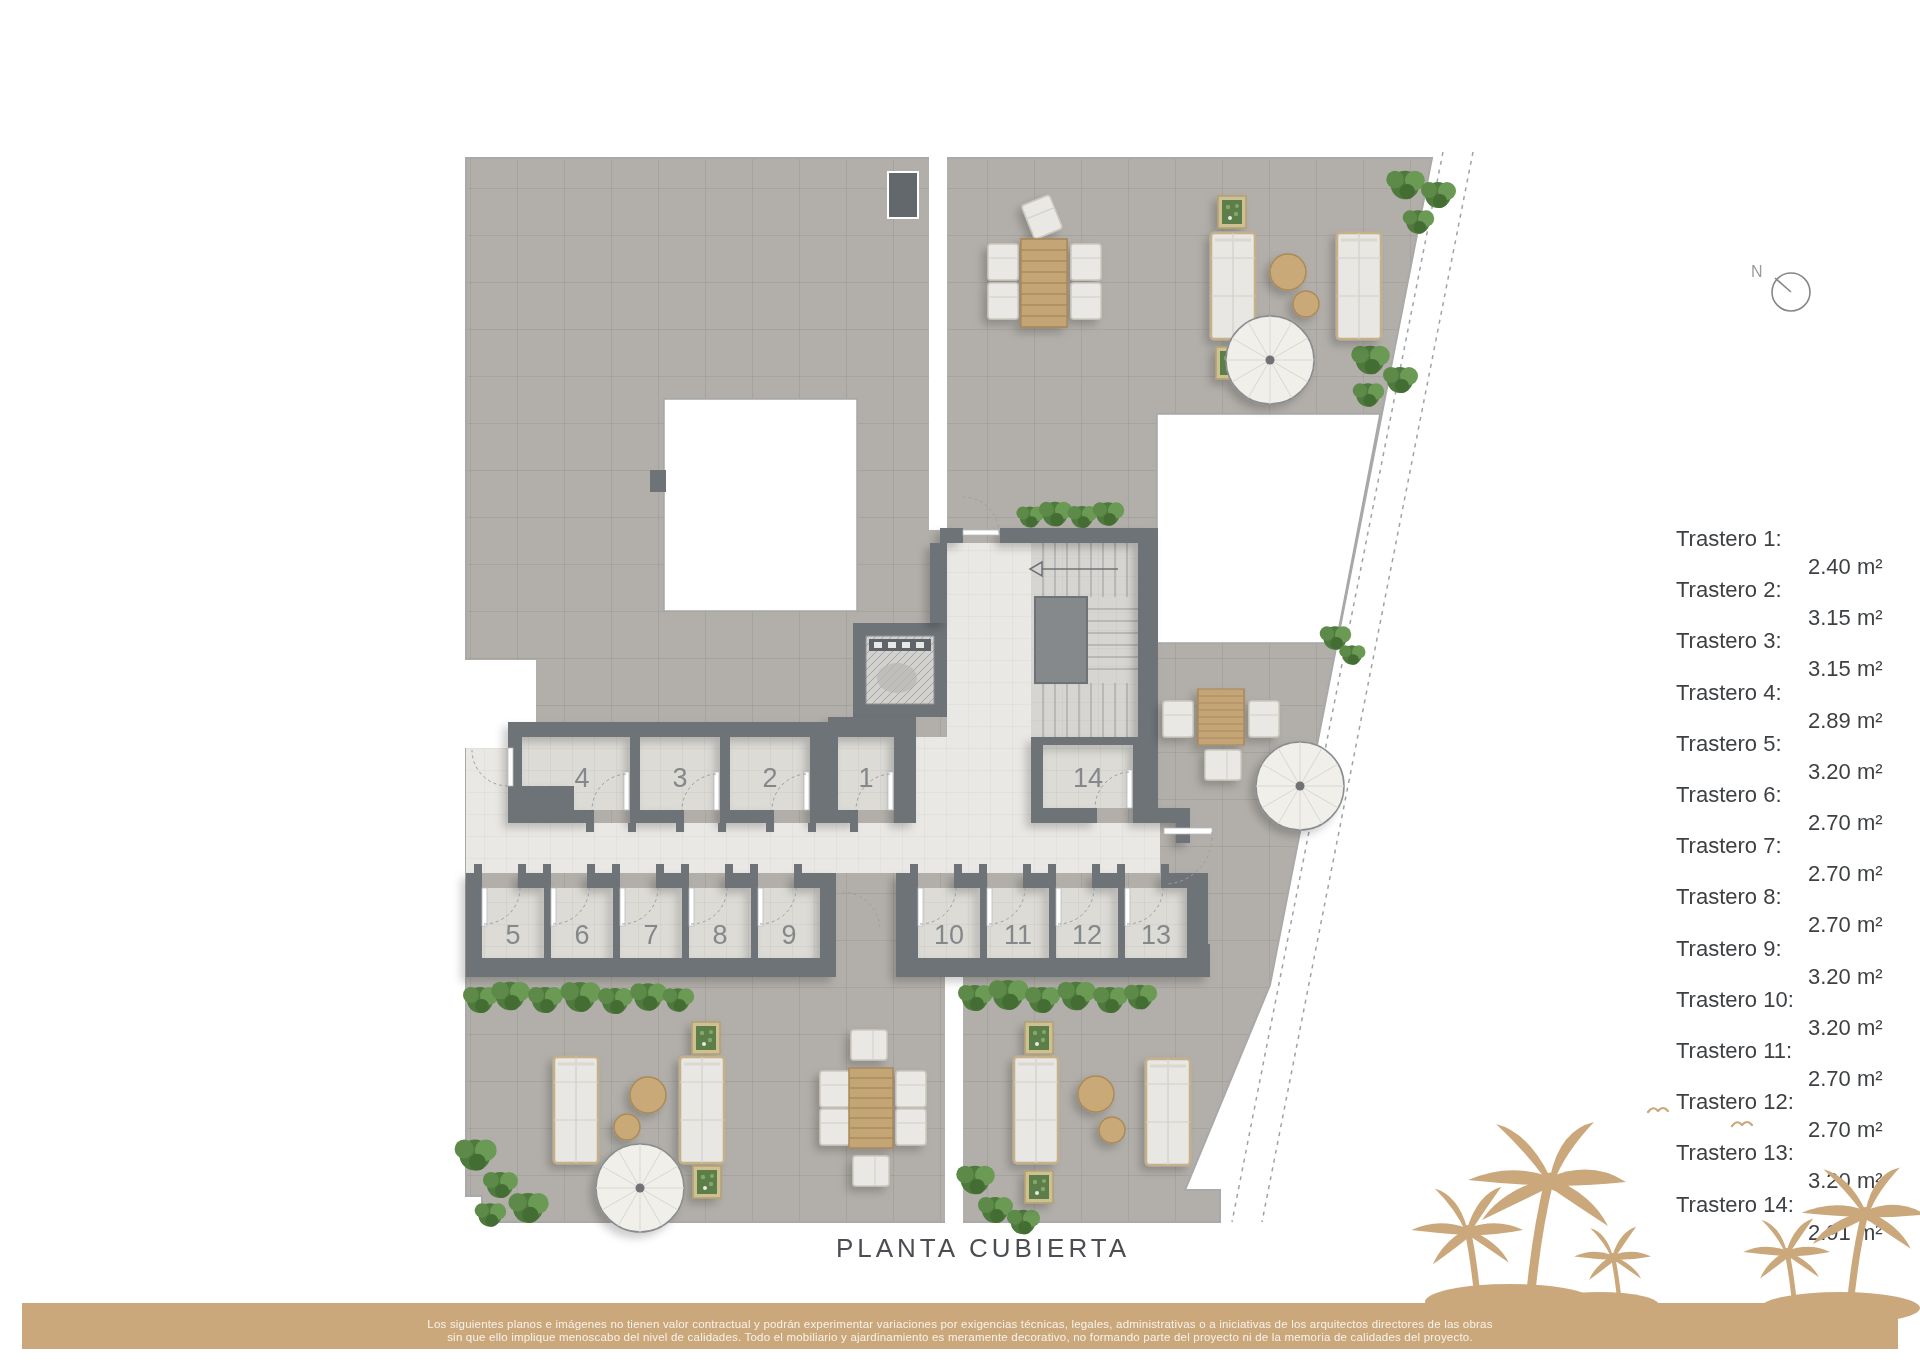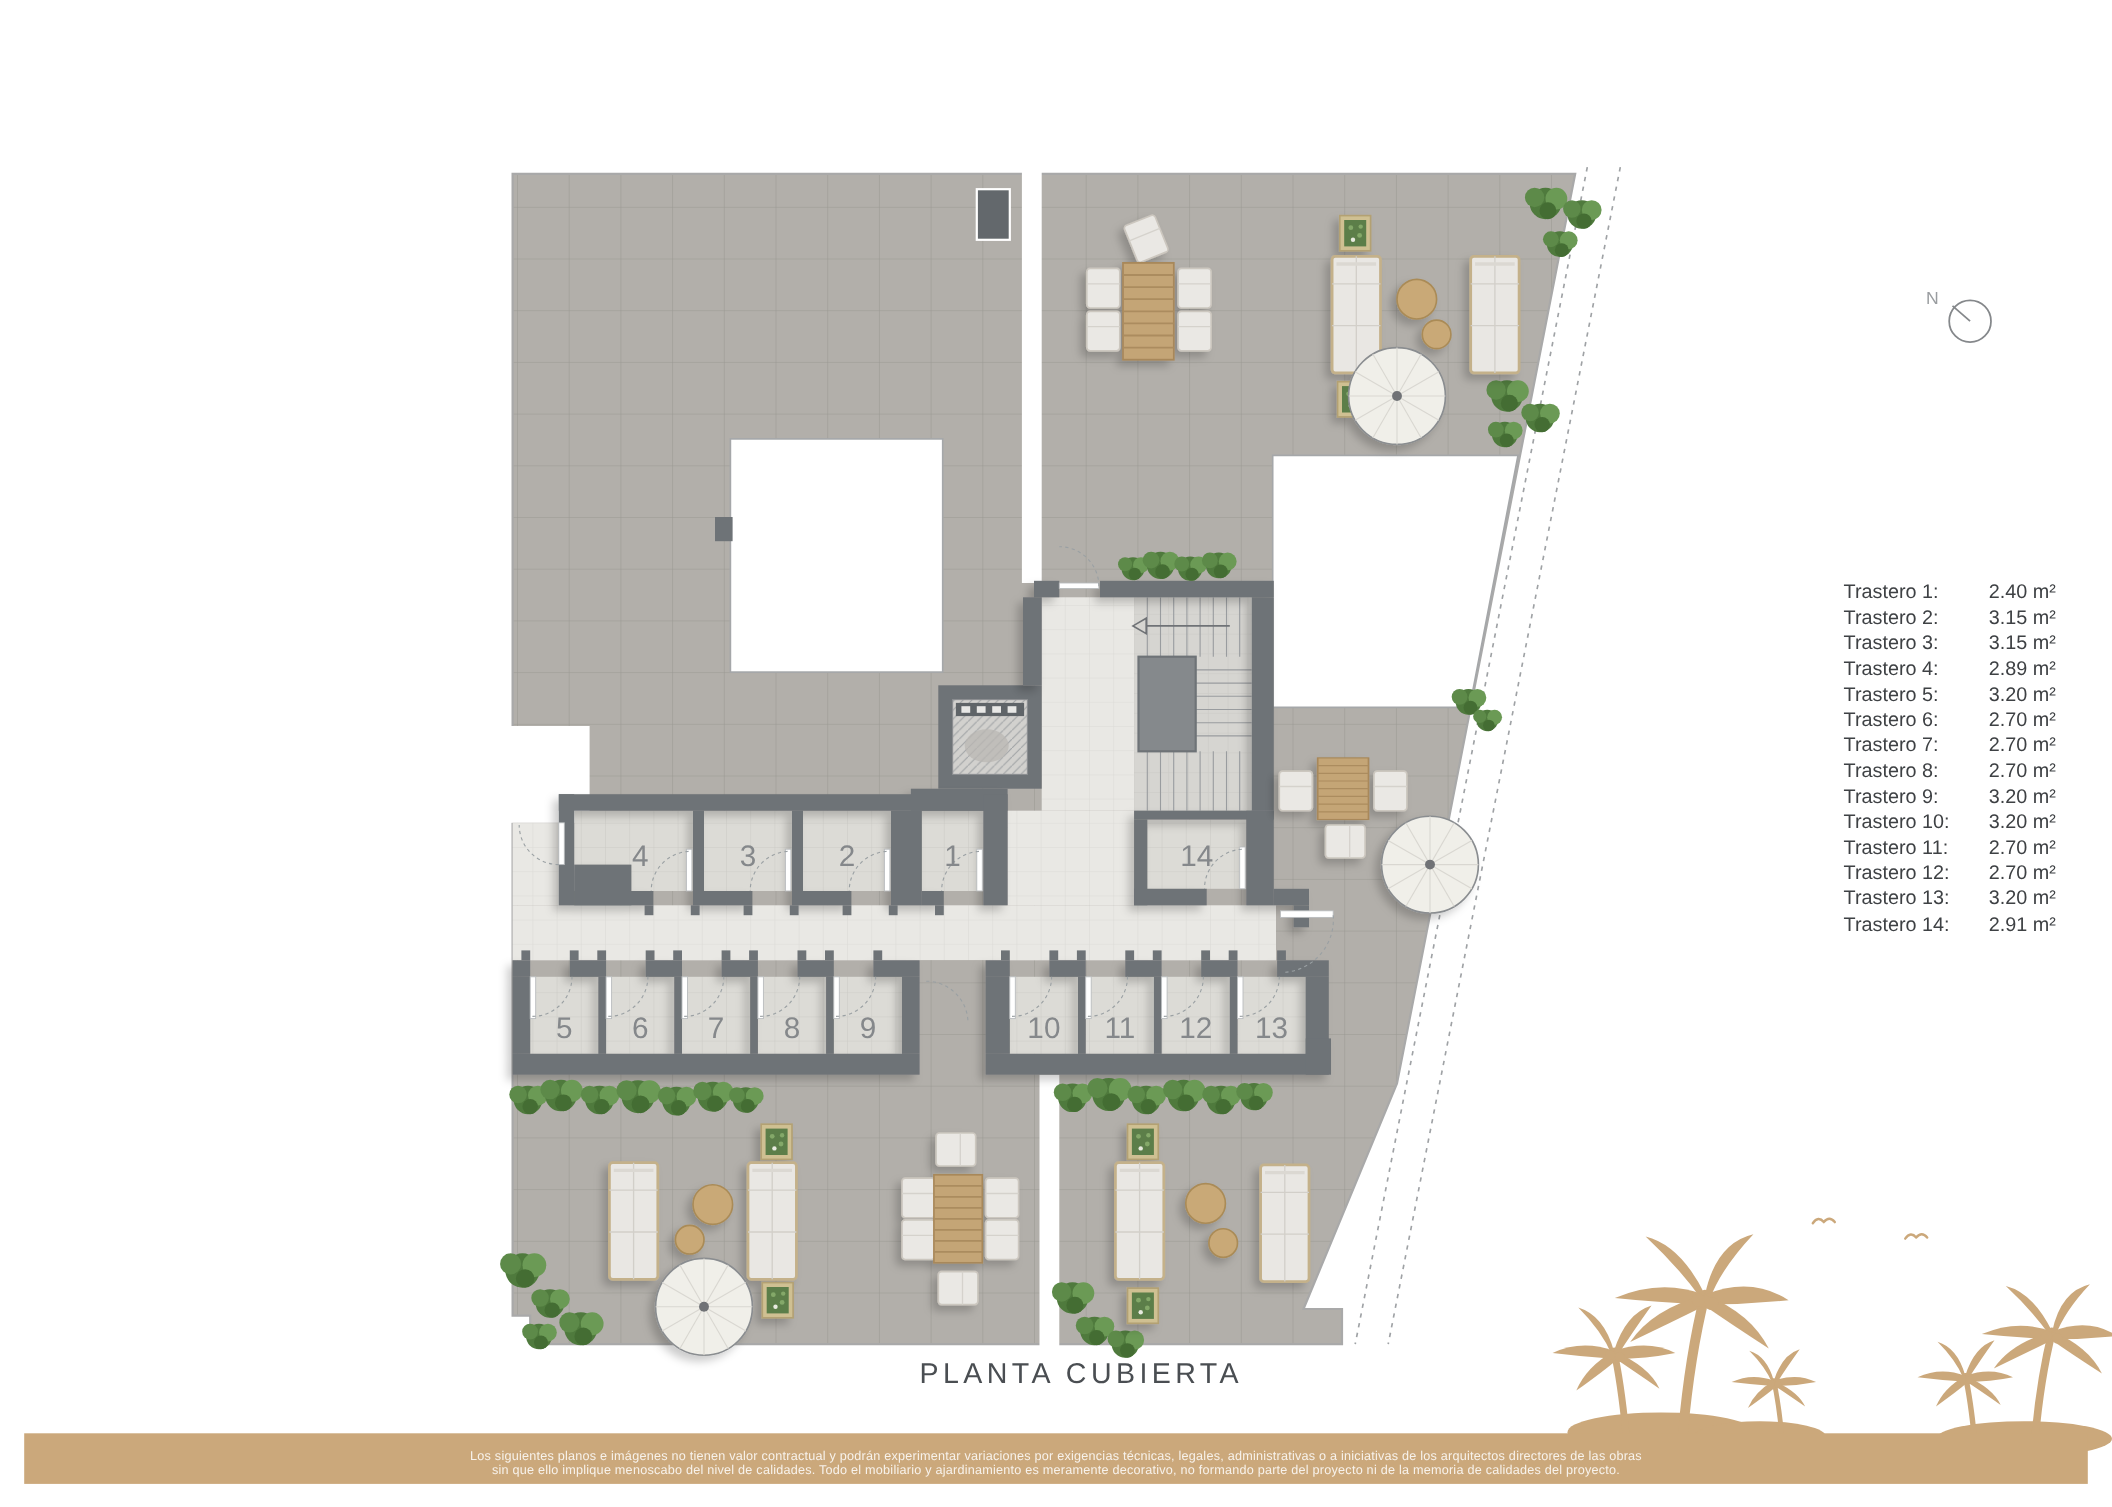--- a/index.html
+++ b/index.html
@@ -2,24 +2,24 @@
 <html><head>
 <meta charset="utf-8">
 <style>
   html,body{margin:0;padding:0;background:#ffffff;}
   body{width:1920px;height:1370px;position:relative;overflow:hidden;
        font-family:"Liberation Sans", sans-serif;}
   #stage{position:absolute;inset:0;}
   svg{position:absolute;left:0;top:0;}
   .room-label{font-family:"Liberation Sans",sans-serif;font-size:27px;fill:#85888b;text-anchor:middle;}
   #legend{position:absolute;left:1676px;top:527px;width:240px;color:#3e4144;
-          font-size:18px;line-height:23.2px;}
+          font-size:22px;line-height:23.2px;}
   .legend-row{display:flex;}
   .legend-label{width:132px;}
-  .legend-value{width:100px;}
+  .legend-value{width:100px;margin-top:28px;}
   #north{position:absolute;left:1745px;top:255px;width:80px;height:70px;}
   #north .n{position:absolute;left:6px;top:8px;color:#9a9da0;font-size:16px;}
   #title{position:absolute;left:683px;top:1233px;width:600px;text-align:center;
          font-size:26px;font-weight:normal;letter-spacing:4px;color:#4a4e52;}
   #banner{position:absolute;left:22px;top:1303px;width:1876px;height:46px;background:#cba87b;}
   #banner .line{position:absolute;left:0;width:100%;text-align:center;
         color:rgba(255,255,255,0.85);font-size:11.5px;letter-spacing:.2px;}
   #banner .l1{top:15px;} #banner .l2{top:28px;}
   #palms{position:absolute;left:1380px;top:1040px;width:540px;height:310px;}
 </style>

